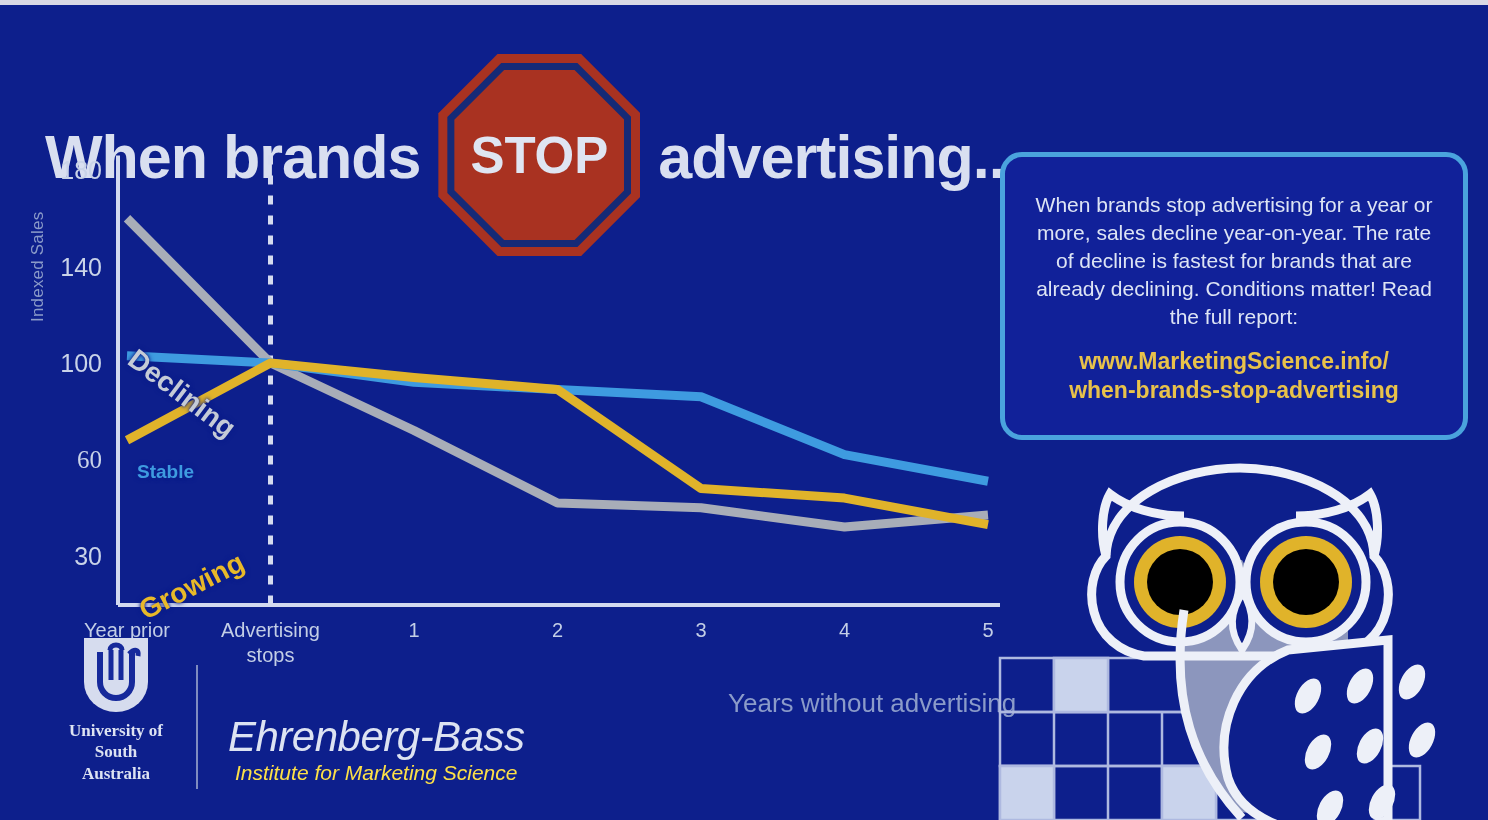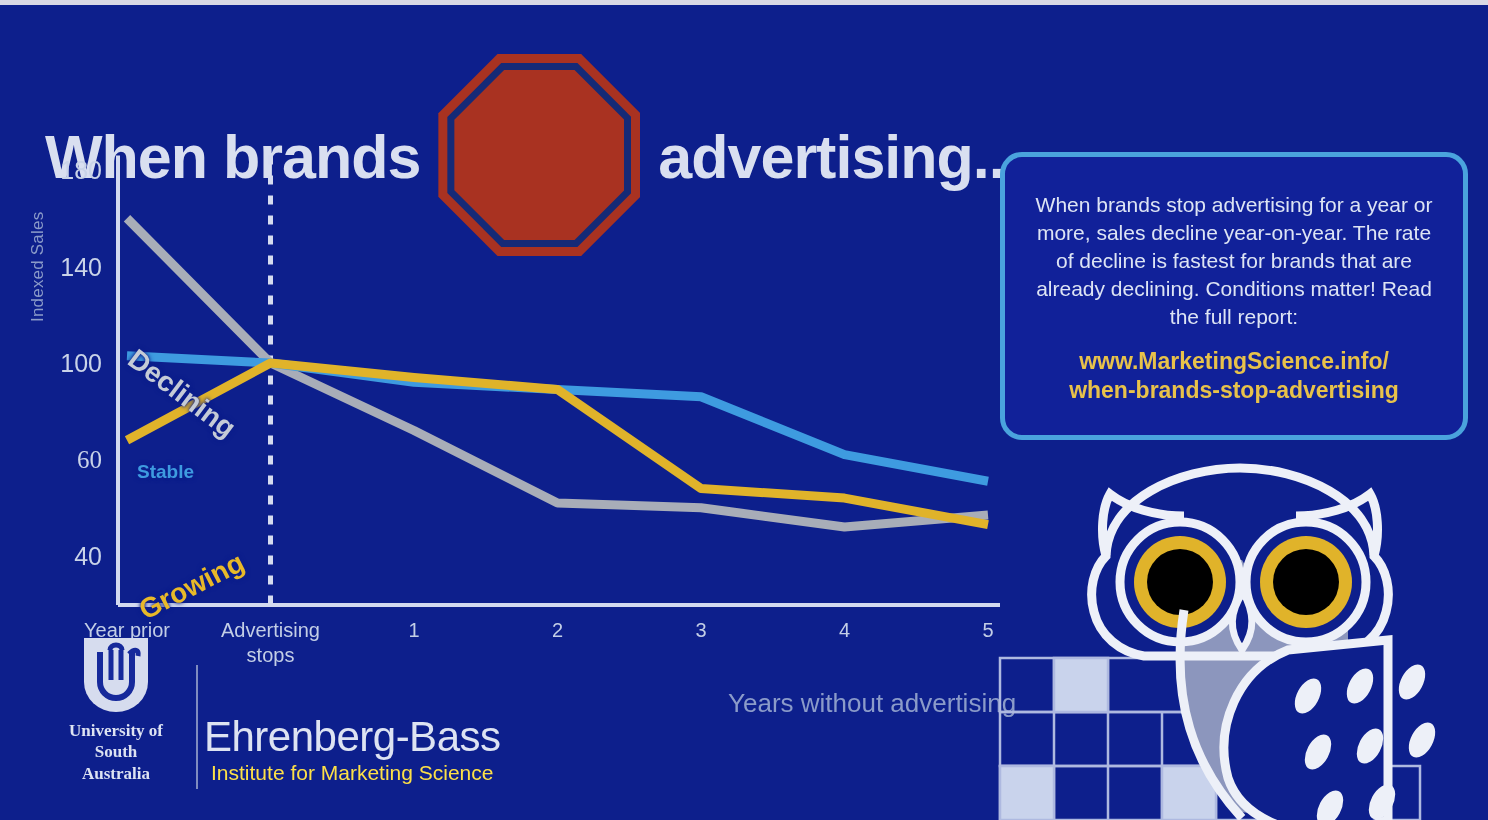--- a/index.html
+++ b/index.html
@@ -99,52 +99,53 @@
   .unisa-logo { position: absolute; left: 62px; top: 636px; width: 108px; font-family: Liberation Serif, serif; }
   .unisa-shield { width: 68px; height: 78px; margin: 0 auto; display: block; }
   .unisa-text {
     margin-top: 6px; text-align: center; font-size: 17px; font-weight: bold;
     color: #dde3f2; line-height: 1.25; white-space: pre-line;
   }
   .logo-divider {
     position: absolute; left: 196px; top: 665px; width: 2px; height: 124px;
     background: #7f8cc0;
   }
-  .eb-logo { position: absolute; left: 204px; top: 716px; }
+  .eb-logo { position: absolute; left: 228px; top: 716px; font-style: italic; }
   .eb-name { font-size: 42px; color: #dde3f2; line-height: 1; letter-spacing: -0.5px; }
   .eb-sub { font-size: 21px; color: #fde047; margin-top: 3px; letter-spacing: 0px; text-align: center; }
 
   
   .decor { position: absolute; right: 0; bottom: 0; width: 500px; height: 360px; }
 </style>
 </head>
 <body>
 
 <div id="stage">
 
   <div class="top-strip"></div>
 
   <div class="title-row">
     <span class="title-word pre">When brands</span>
     <span class="stop-sign">
       <span class="oct-outer"></span>
       <span class="oct-mid"></span>
       <span class="oct-inner"></span>
+      <span class="stop-text">STOP</span>
     </span>
     <span class="title-word post">advertising...</span>
   </div>
 
   <div class="chart-wrap">
     <div class="ylabel-axis">Indexed Sales</div>
     <div id="ytick-layer">
         <div class="ytick" style="left: 40px; width: 62px; top: 20px;">180</div>
         <div class="ytick" style="left: 40px; width: 62px; top: 116.5px;">140</div>
         <div class="ytick" style="left: 40px; width: 62px; top: 213px;">100</div>
         <div class="ytick" style="left: 40px; width: 62px; top: 309.5px; font-family: Liberation Serif, serif;">60</div>
-        <div class="ytick" style="left: 40px; width: 62px; top: 406px;">40</div>
+        <div class="ytick" style="left: 40px; width: 62px; top: 406px;">30</div>
       </div>
     <div id="xtick-layer">
         <div class="xtick" style="left: 127px; top: 468px;">Year prior</div>
         <div class="xtick" style="left: 270.5px; top: 468px;">Advertising
 stops</div>
         <div class="xtick" style="left: 414px; top: 468px;">1</div>
         <div class="xtick" style="left: 557.5px; top: 468px;">2</div>
         <div class="xtick" style="left: 701px; top: 468px;">3</div>
         <div class="xtick" style="left: 844.5px; top: 468px;">4</div>
         <div class="xtick" style="left: 988px; top: 468px;">5</div>

